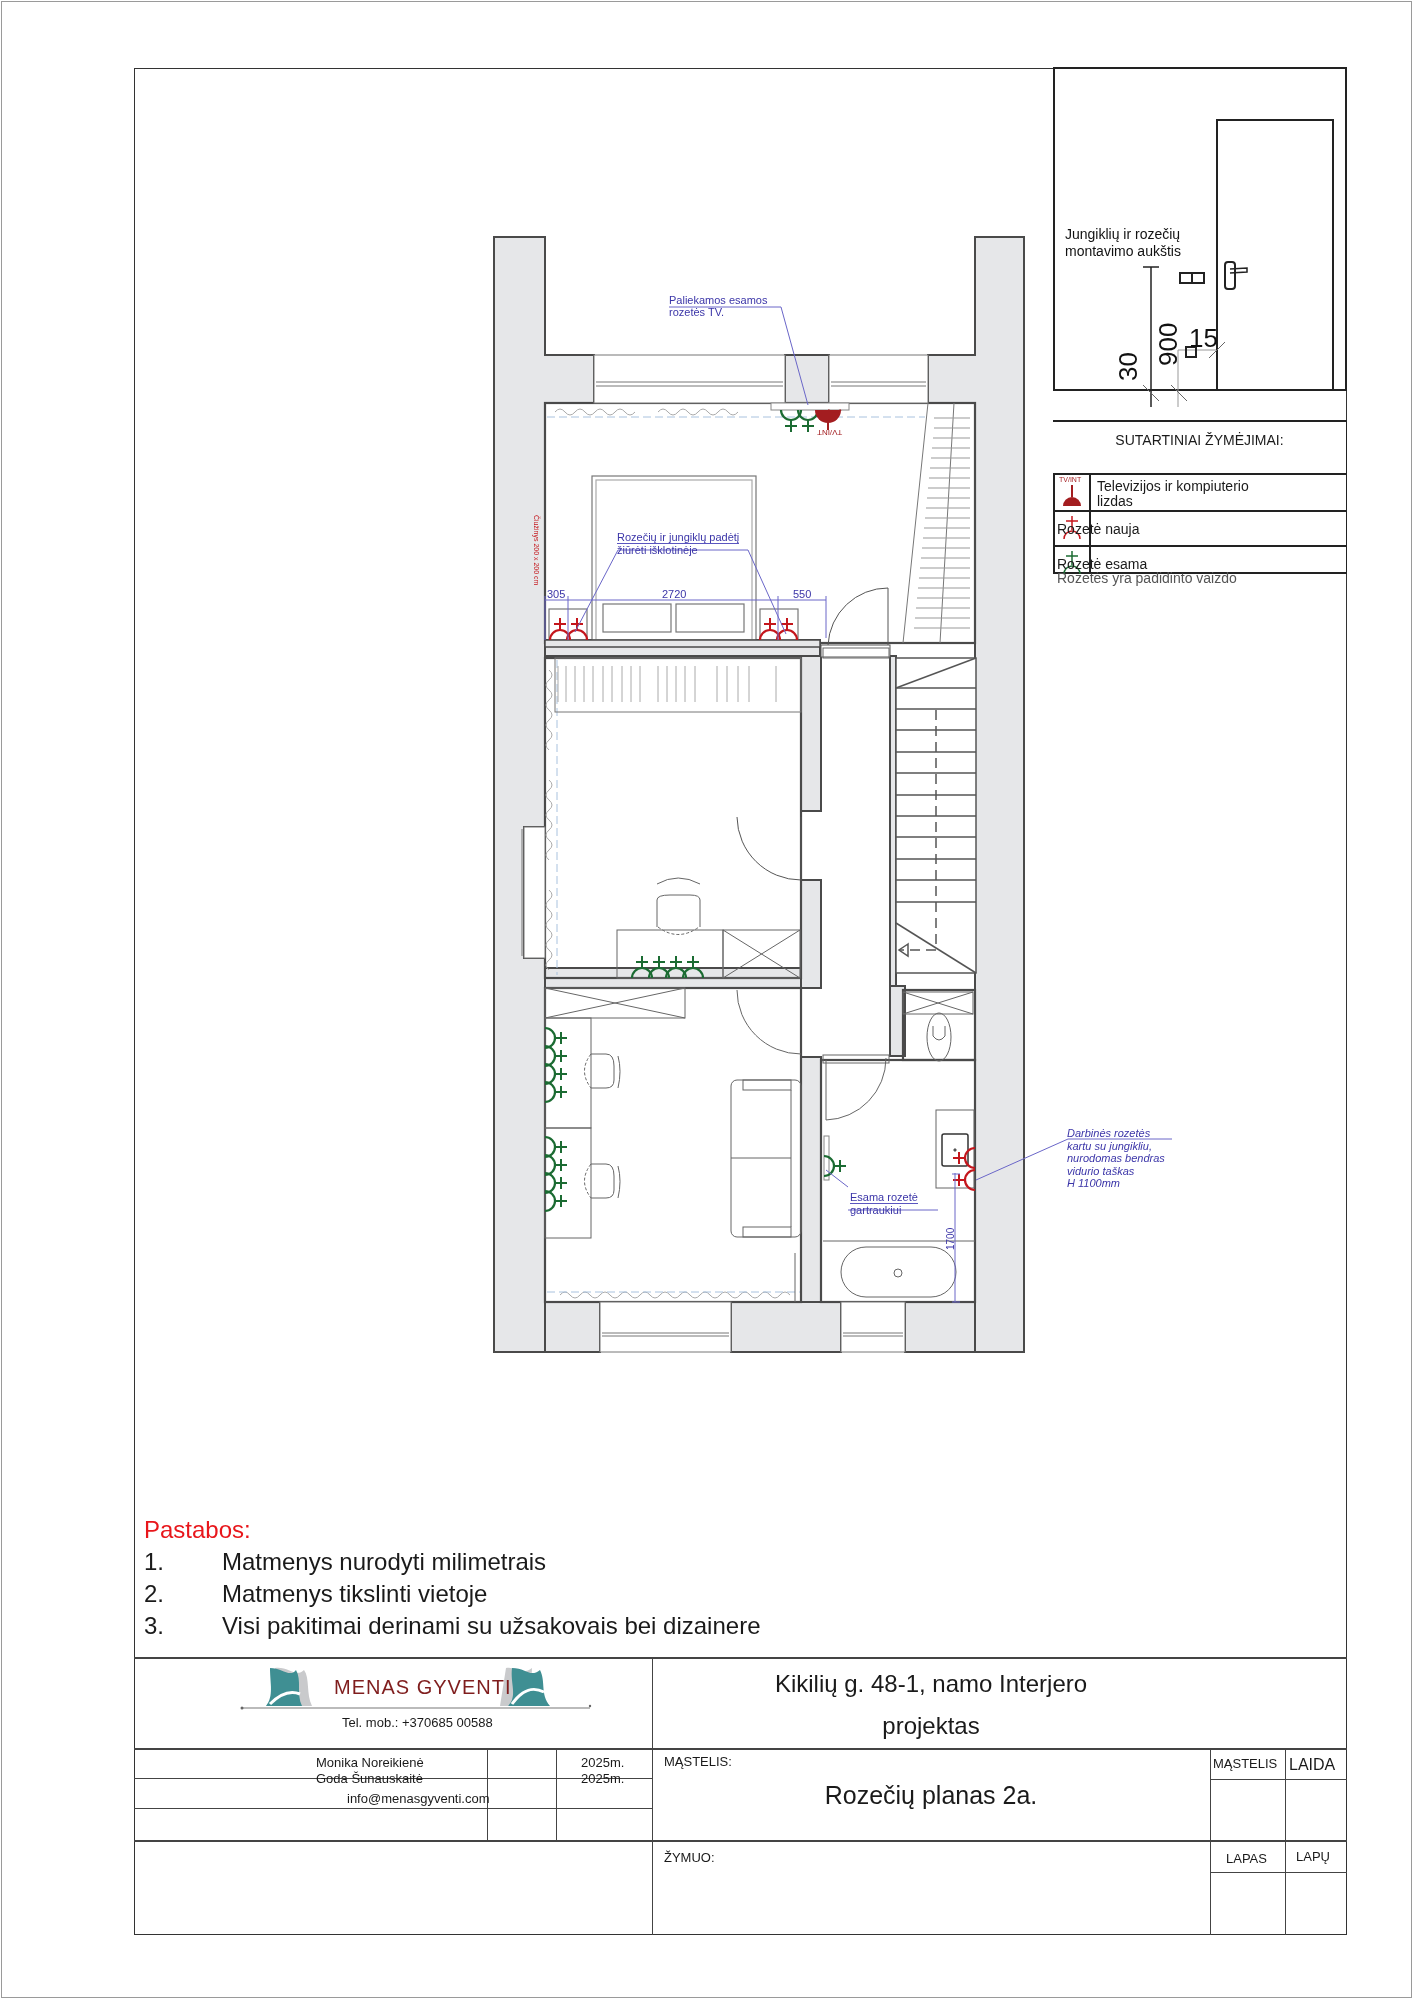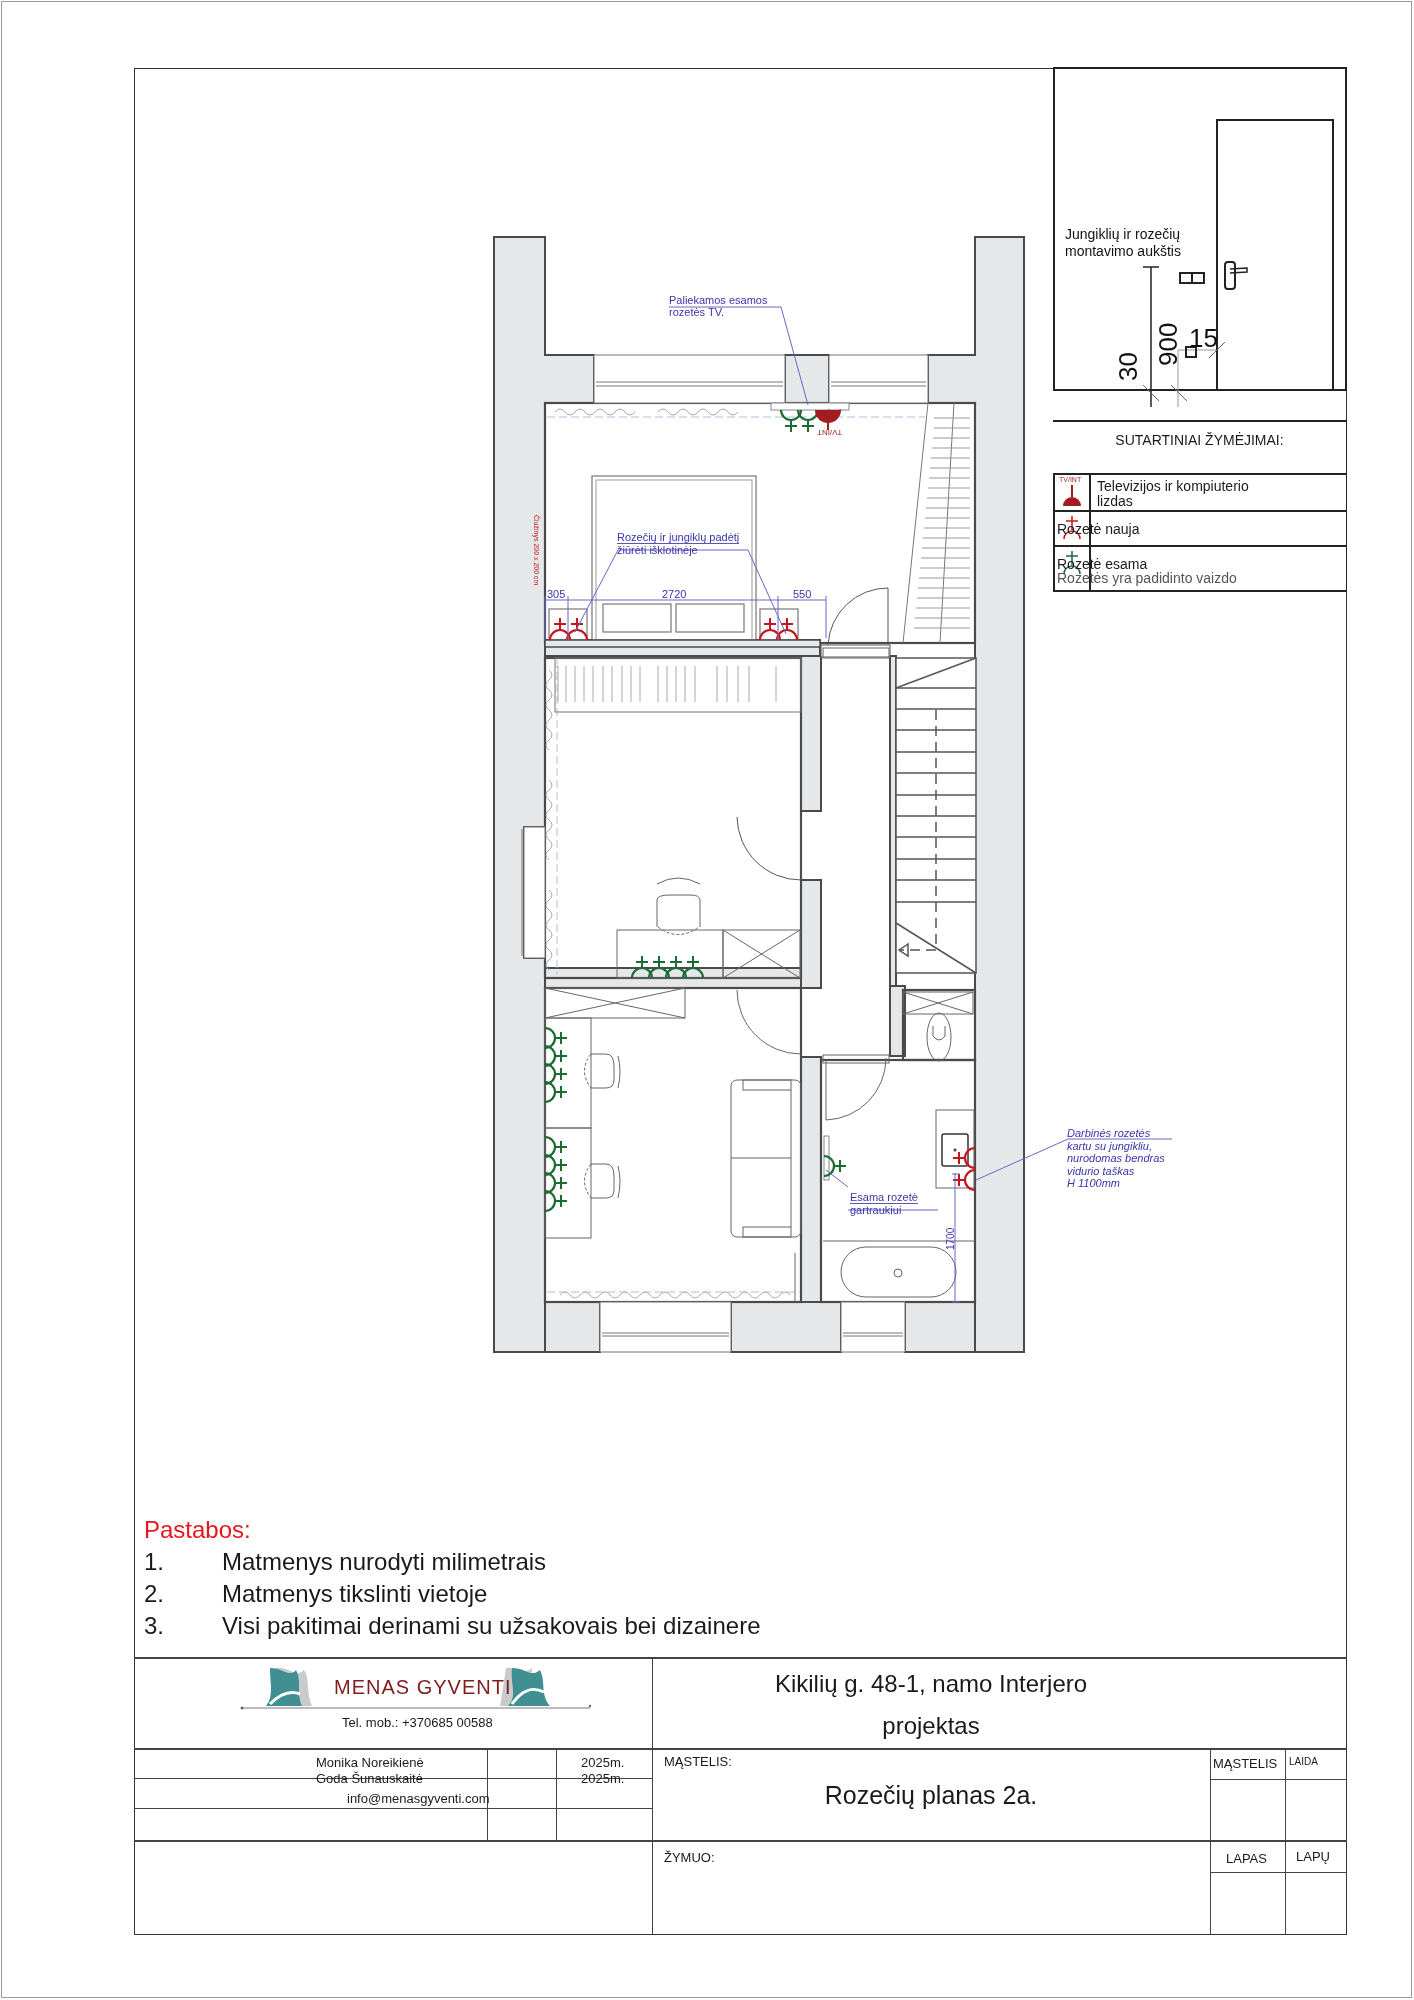--- a/index.html
+++ b/index.html
@@ -413,21 +413,21 @@
   <div class="legend-row" style="height:35px;">
     <div class="legend-icon">
       <svg width="34" height="33">
         <line x1="17" y1="4" x2="17" y2="18" stroke="#c4161c" stroke-width="1.5"></line>
         <line x1="11" y1="9" x2="23" y2="9" stroke="#c4161c" stroke-width="1.5"></line>
         <path d="M9,27 A8,8 0 0 1 25,27" fill="none" stroke="#c4161c" stroke-width="1.5"></path>
       </svg>
     </div>
     <div class="abs" style="left:2px; top:9px; font-size:14px;">Rozetė nauja</div>
   </div>
-  <div class="legend-row" style="height:45px;">
+  <div class="legend-row" style="height:27px;">
     <div class="legend-icon">
       <svg width="34" height="33">
         <line x1="17" y1="4" x2="17" y2="18" stroke="#1b6b32" stroke-width="1.5"></line>
         <line x1="11" y1="9" x2="23" y2="9" stroke="#1b6b32" stroke-width="1.5"></line>
         <path d="M9,27 A8,8 0 0 1 25,27" fill="none" stroke="#1b6b32" stroke-width="1.5"></path>
       </svg>
     </div>
     <div class="abs" style="left:2px; top:9px; font-size:14px;">Rozetė esama</div>
   </div>
 </div>
@@ -470,15 +470,15 @@
 <div class="tb-text" style="left:316px; top:1771px; font-size:13px;">Goda Šunauskaitė</div>
 <div class="tb-text" style="left:581px; top:1755px; font-size:13px;">2025m.</div>
 <div class="tb-text" style="left:581px; top:1771px; font-size:13px;">2025m.</div>
 
 <div class="tb-text" style="left:652px; width:558px; top:1670px; font-size:24px; text-align:center;">Kikilių g. 48-1, namo Interjero</div>
 <div class="tb-text" style="left:652px; width:558px; top:1712px; font-size:24px; text-align:center;">projektas</div>
 <div class="tb-text" style="left:664px; top:1754px; font-size:13px;">MĄSTELIS:</div>
 <div class="tb-text" style="left:652px; width:558px; top:1781px; font-size:25px; text-align:center;">Rozečių planas 2a.</div>
 <div class="tb-text" style="left:664px; top:1850px; font-size:13px;">ŽYMUO:</div>
 <div class="tb-text" style="left:1213px; top:1756px; font-size:13px;">MĄSTELIS</div>
-<div class="tb-text" style="left:1289px; top:1756px; font-size:10px;">LAIDA</div>
+<div class="tb-text" style="left:1289px; top:1756px; font-size:16px;">LAIDA</div>
 <div class="tb-text" style="left:1226px; top:1851px; font-size:13px;">LAPAS</div>
 <div class="tb-text" style="left:1296px; top:1849px; font-size:13px;">LAPŲ</div>
 
 </body></html>

